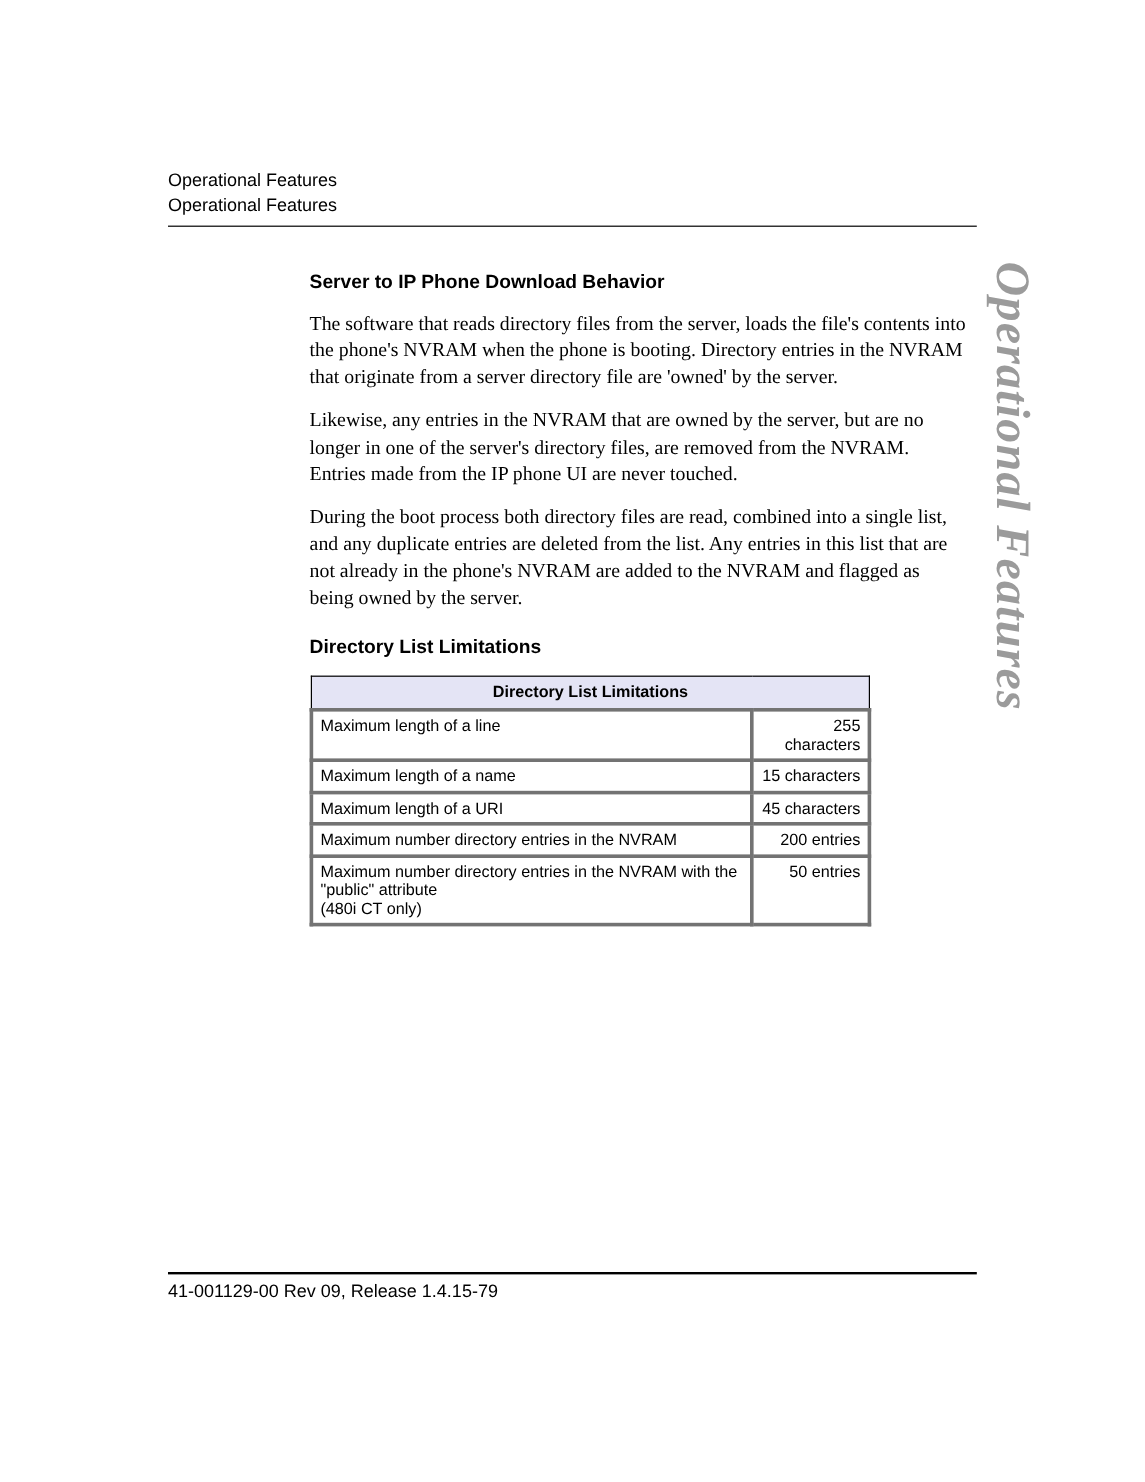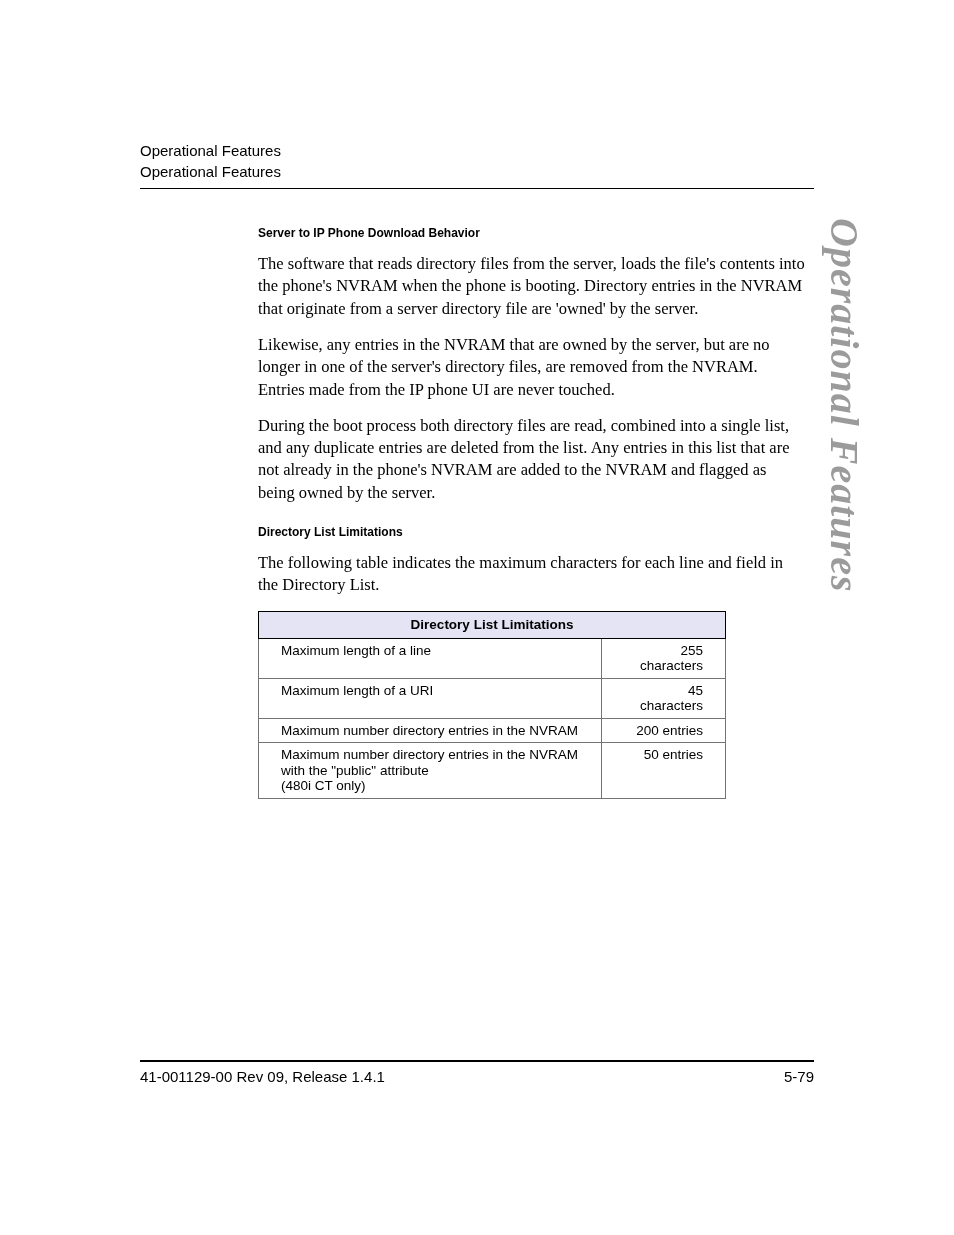--- a/index.html
+++ b/index.html
@@ -32,21 +32,21 @@
   .content {
     margin-top: 36px;
     margin-left: 118px;
     width: 548px;
     font-size: 16.5px;
     line-height: 1.35;
   }
   .h3 {
     font-family: Arial, Helvetica, sans-serif;
     font-weight: bold;
-    font-size: 12px;
+    font-size: 16px;
     margin: 0 0 12px 0;
   }
   .para {
     margin: 0 0 14px 0;
   }
   .side-tab {
     position: absolute;
     right: 86px;
     top: 218px;
     font-family: "Times New Roman", Times, serif;
@@ -64,42 +64,41 @@
     font-size: 13.5px;
   }
   table.limits th {
     background: #e4e4f5;
     font-weight: bold;
     text-align: center;
     border: 1px solid #000;
     padding: 4px 6px;
   }
   table.limits td {
-    border: 1px solid #737373;
-    padding: 4px 22px;
+    border: 3px solid #737373;
+    padding: 4px 6px;
     vertical-align: top;
     line-height: 1.15;
   }
   table.limits td.val {
     text-align: right;
   }
   .footer {
     position: absolute;
     left: 140px;
     right: 140px;
     bottom: 150px;
   }
   .footer-rule {
     border: none;
     border-top: 2.5px solid #000;
     margin: 0 0 6px 0;
   }
   .footer-row {
     display: flex;
-    justify-content: space-between;
     font-family: Arial, Helvetica, sans-serif;
     font-size: 15px;
   }
 </style>
 </head>
 <body>
 
 <div class="page">
 
   <div class="header">
@@ -111,32 +110,35 @@
   <div class="side-tab">Operational Features</div>
 
   <div class="content">
 
     <div class="h3">Server to IP Phone Download Behavior</div>
     <p class="para">The software that reads directory files from the server, loads the file's contents into the phone's NVRAM when the phone is booting. Directory entries in the NVRAM that originate from a server directory file are 'owned' by the server.</p>
     <p class="para">Likewise, any entries in the NVRAM that are owned by the server, but are no longer in one of the server's directory files, are removed from the NVRAM. Entries made from the IP phone UI are never touched.</p>
     <p class="para">During the boot process both directory files are read, combined into a single list, and any duplicate entries are deleted from the list. Any entries in this list that are not already in the phone's NVRAM are added to the NVRAM and flagged as being owned by the server.</p>
 
     <div class="h3" style="margin-top:20px;">Directory List Limitations</div>
-    <p class="para">The following table indicates the maximum characters for each line and field in the Directory List.</p>
 
     <table class="limits">
       <thead>
         <tr>
             <th colspan="2">Directory List Limitations</th>
           </tr>
       </thead>
       <tbody>
         <tr>
           <td>Maximum length of a line</td>
           <td class="val">255 characters</td>
+        </tr>
+        <tr>
+          <td>Maximum length of a name</td>
+          <td class="val">15 characters</td>
         </tr>
         <tr>
           <td>Maximum length of a URI</td>
           <td class="val">45 characters</td>
         </tr>
         <tr>
           <td>Maximum number directory entries in the NVRAM</td>
           <td class="val">200 entries</td>
         </tr>
         <tr>

